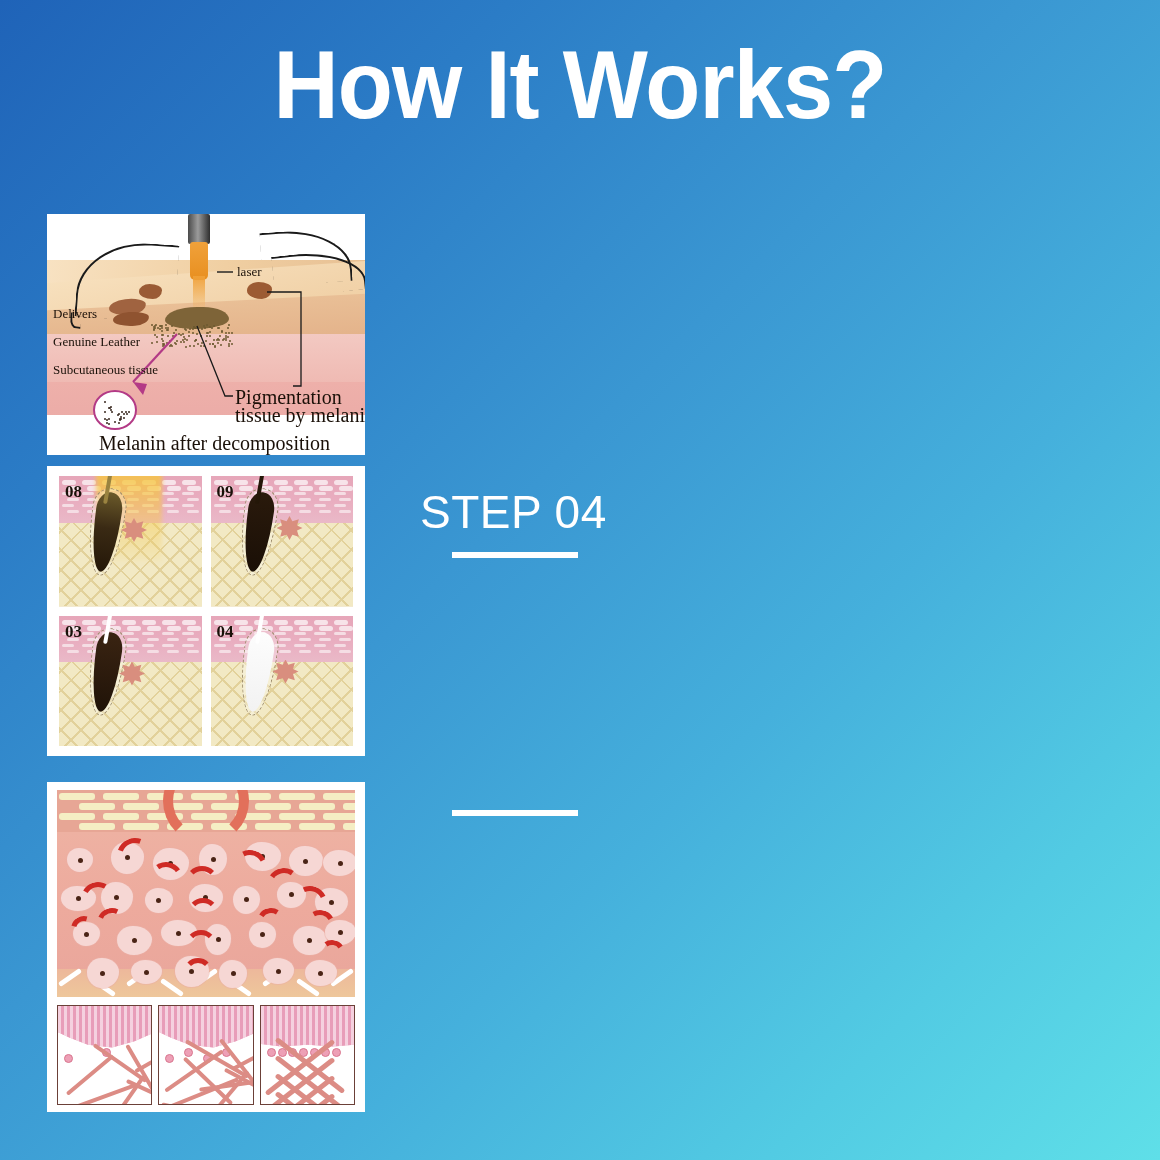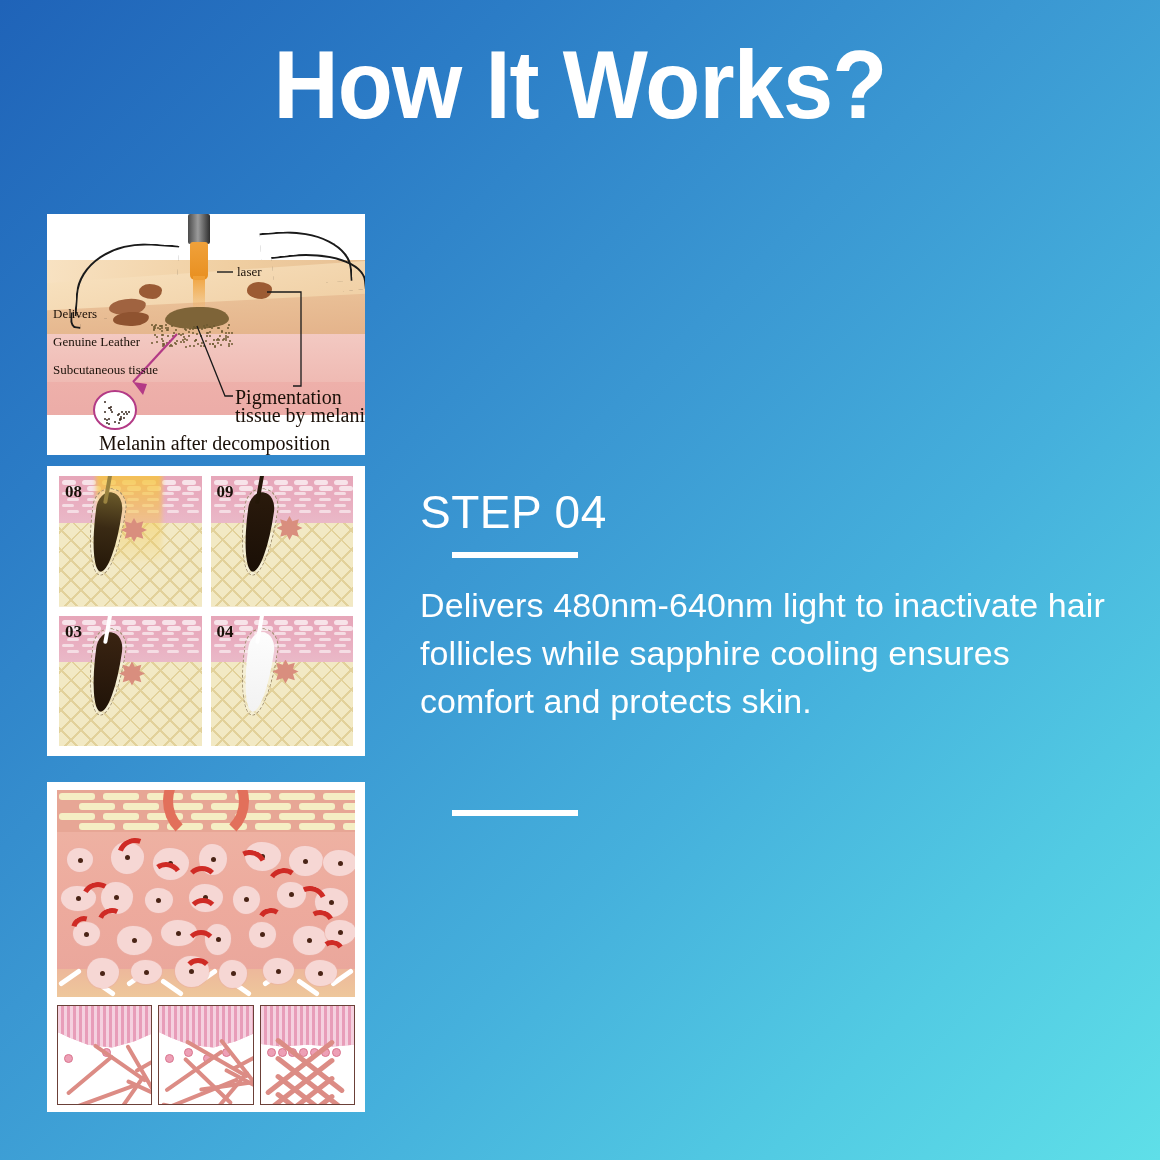--- a/index.html
+++ b/index.html
@@ -706,21 +706,20 @@
               <div class="star" style="left: 62px; top: 44px;"></div>
               <div class="num">04</div>
             </div>
           </div>
       </div>
     </div>
 
     <div class="textcol" id="txt2">
       <div class="step-title">STEP 04</div>
       <div class="step-rule"></div>
-      <div class="step-body">Delivers 480nm-640nm light to inactivate hair follicles while sapphire cooling ensures comfort and protects skin.</div>
     </div>
   </div>
 
   <div class="row" id="row3">
 
     <div class="figure" id="fig3">
       <div class="f3">
         <div class="top" id="thermal-top">
           <div class="stratum" id="stratum">
               <i style="left: 2px; top: 3px; width: 36px;"></i>

